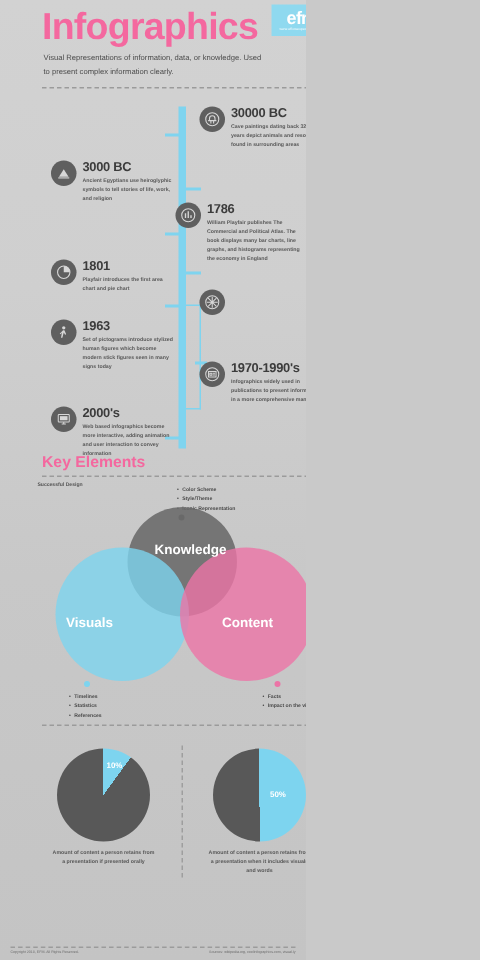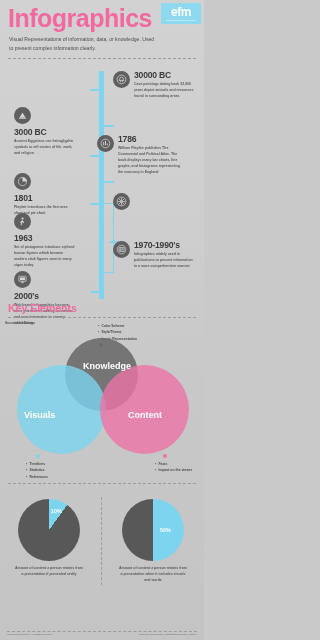--- a/index.html
+++ b/index.html
@@ -3,21 +3,21 @@
 <meta charset="utf-8">
 <style>
   html,body{margin:0;padding:0;}
   body{
     width:204px;height:640px;overflow:hidden;
     font-family:"Liberation Sans", sans-serif;
     background:#c9c9c9;
     -webkit-font-smoothing:antialiased;
   }
   .page{position:relative;width:204px;height:640px;
-    background:linear-gradient(180deg,#d2d2d2 0%,#cfcfcf 30%,#c8c8c8 60%,#c4c4c4 100%);}
+    background:linear-gradient(180deg,#d2d2d2 0%,#cfcfcf 30%,#c8c8c8 60%,#c4c4c4 100%);padding-left:20px;}
 
   
   .header{position:relative;height:56px;}
   .title{
     position:absolute;left:8px;top:6px;
     font-size:25px;font-weight:bold;color:#f4689f;
     letter-spacing:-0.5px;line-height:1;
   }
   .subtitle{
     position:absolute;left:9px;top:35px;width:150px;
@@ -45,21 +45,21 @@
   .spine{
     position:absolute;left:99px;top:8px;width:5px;height:228px;
     background:#7fd4ef;
   }
   .tick{position:absolute;height:2px;background:#7fd4ef;}
   .bracket{
     position:absolute;border:1px solid #7fd4ef;border-left:none;
     width:9px;
   }
   .entry{position:absolute;display:flex;gap:4px;}
-  .entry.left{justify-content:space-between;text-align:left;flex-direction:column;}
+  .entry.left{justify-content:space-between;text-align:left;}
   .badge{
     width:17px;height:17px;border-radius:50%;
     background:#5f5f5f;flex:0 0 auto;
     display:flex;align-items:center;justify-content:center;
     color:#d7d7d7;
   }
   .badge svg{display:block;}
   .etext{width:62px;}
   .eyear{font-size:8.6px;font-weight:bold;color:#3c3c3c;line-height:1.05;letter-spacing:-0.2px;}
   .edesc{font-size:3.5px;font-weight:bold;color:#5a5a5a;line-height:1.72;margin-top:1px;}

